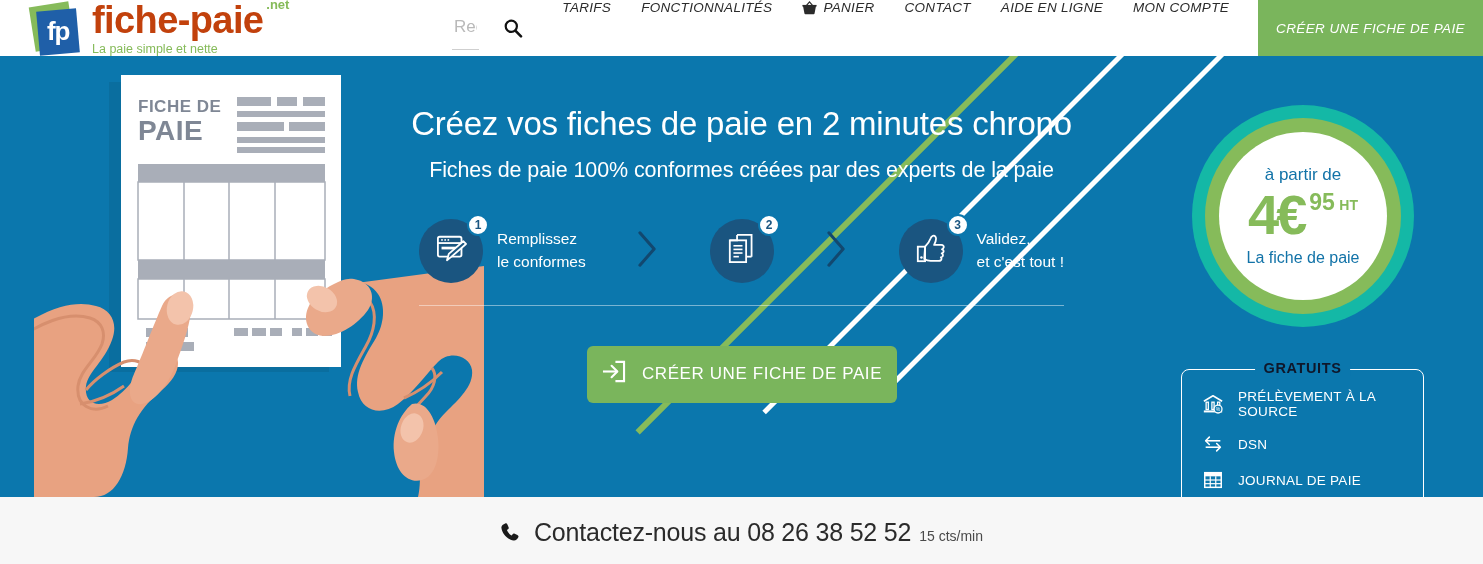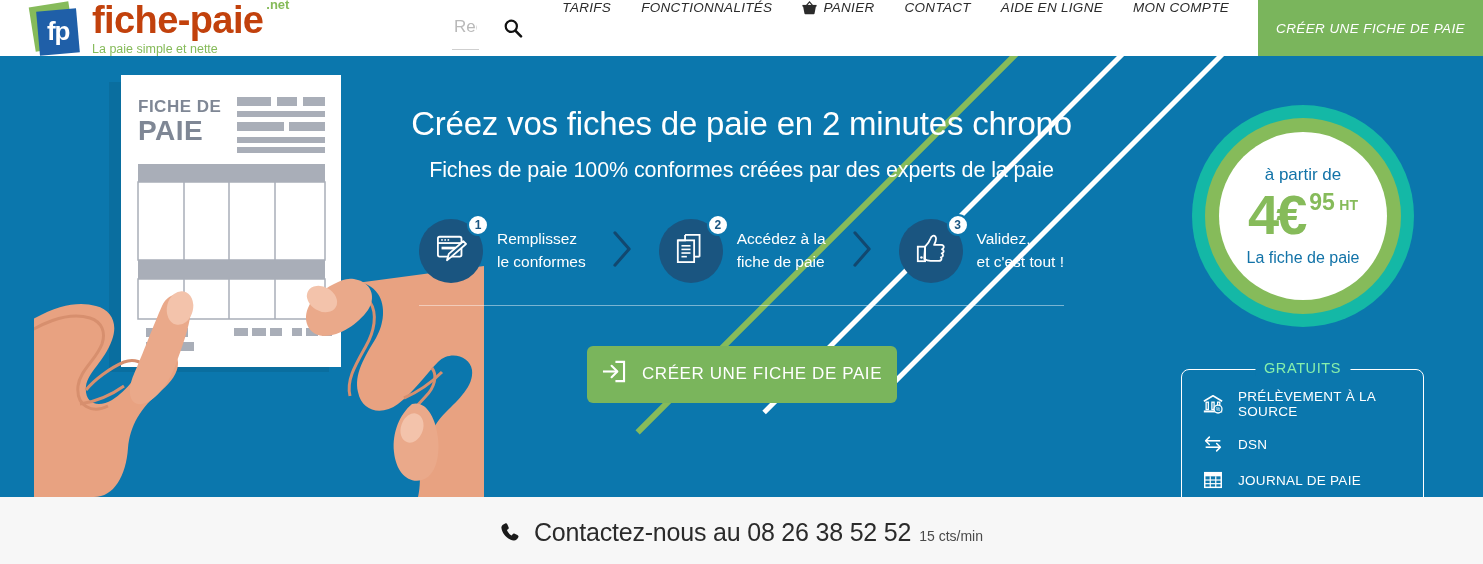--- a/index.html
+++ b/index.html
@@ -184,21 +184,21 @@
 
   
   .gratuits {
     position:absolute; right:59px; top:313px;
     width:243px; padding:16px 16px 14px 16px;
     border:1.5px solid #ffffff; border-radius:8px; z-index:10;
   }
   .gratuits-title {
     position:absolute; top:-10px; left:50%; transform:translateX(-50%);
     background:#0b77ad; padding:0 9px;
-    color:#86efac; font-size:14.5px; font-weight:normal; letter-spacing:0.6px;
+    color:#0f172a; font-size:14.5px; font-weight:bold; letter-spacing:0.6px;
     white-space:nowrap;
   }
   .grat-row {
     display:flex; align-items:center; gap:14px; padding:3px 0 3px 4px;
     color:#ffffff; font-size:13.5px; letter-spacing:0.3px;
   }
   .grat-row + .grat-row { margin-top:8px; }
   .grat-icon { width:22px; height:22px; flex:none; }
 
   
@@ -411,24 +411,20 @@
                 <path d="M10 2 v6 h-8" fill="none" stroke="#fff" stroke-width="2"></path>
                 <line x1="6" y1="14" x2="16" y2="14" stroke="#fff" stroke-width="1.8"></line>
                 <line x1="6" y1="18" x2="16" y2="18" stroke="#fff" stroke-width="1.8"></line>
                 <line x1="6" y1="22" x2="16" y2="22" stroke="#fff" stroke-width="1.8"></line>
                 <line x1="6" y1="26" x2="12" y2="26" stroke="#fff" stroke-width="1.8"></line>
               </svg>
             </span>
           </div>
           <div class="step-num">2</div>
         </div>
-        <div class="step-label">
-          <div>Accédez à la</div>
-          <div>fiche de paie</div>
-        </div>
       </div>
 
       <span class="chevron">
         <svg viewBox="0 0 22 40" width="21" height="38" aria-hidden="true">
           <polyline points="3,3 18,20 3,37" fill="none" stroke="#12486f" stroke-width="3.2" stroke-linecap="round" stroke-linejoin="round"></polyline>
         </svg>
       </span>
 
       <div class="step">
         <div class="step-circle-wrap">

